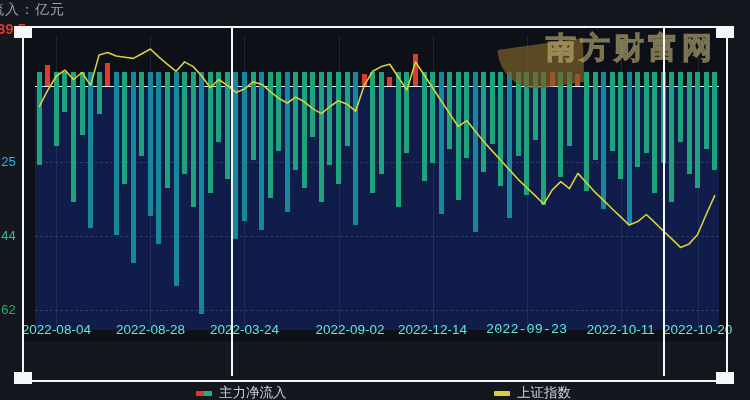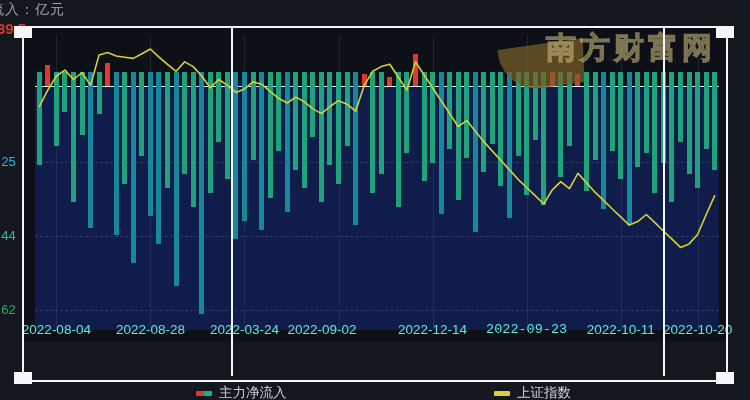--- a/index.html
+++ b/index.html
@@ -188,21 +188,21 @@
   <div id="ylabels">
       <div class="ylab c2" style="color: rgb(37, 183, 232); left: -14px; top: 153.594px;">-3.25</div>
       <div class="ylab c3" style="color: rgb(43, 191, 168); left: -14px; top: 227.693px;">-6.44</div>
       <div class="ylab c4" style="color: rgb(35, 176, 106); left: -14px; top: 301.559px;">-9.62</div>
     </div>
 
   <div class="xaxis" id="xaxis">
       <div class="xlab" style="left: 56.375px;">2022-08-04</div>
       <div class="xlab" style="left: 150.425px;">2022-08-28</div>
       <div class="xlab" style="left: 244.475px;">2022-03-24</div>
-      <div class="xlab" style="left: 322px;">2022-09-02</div>
+      <div class="xlab" style="left: 350px;">2022-09-02</div>
       <div class="xlab" style="left: 432.575px;">2022-12-14</div>
       <div class="xlab" style="left: 526.625px; font-family: Liberation Mono, monospace;">2022-09-23</div>
       <div class="xlab" style="left: 620.675px;">2022-10-11</div>
       <div class="xlab" style="left: 697.625px;">2022-10-20</div>
     </div>
 
   <div class="legend" id="legend">
       <div class="lg-item" style="left: 196px;">
         <span class="sw mixed"></span>
         <span>主力净流入</span>

